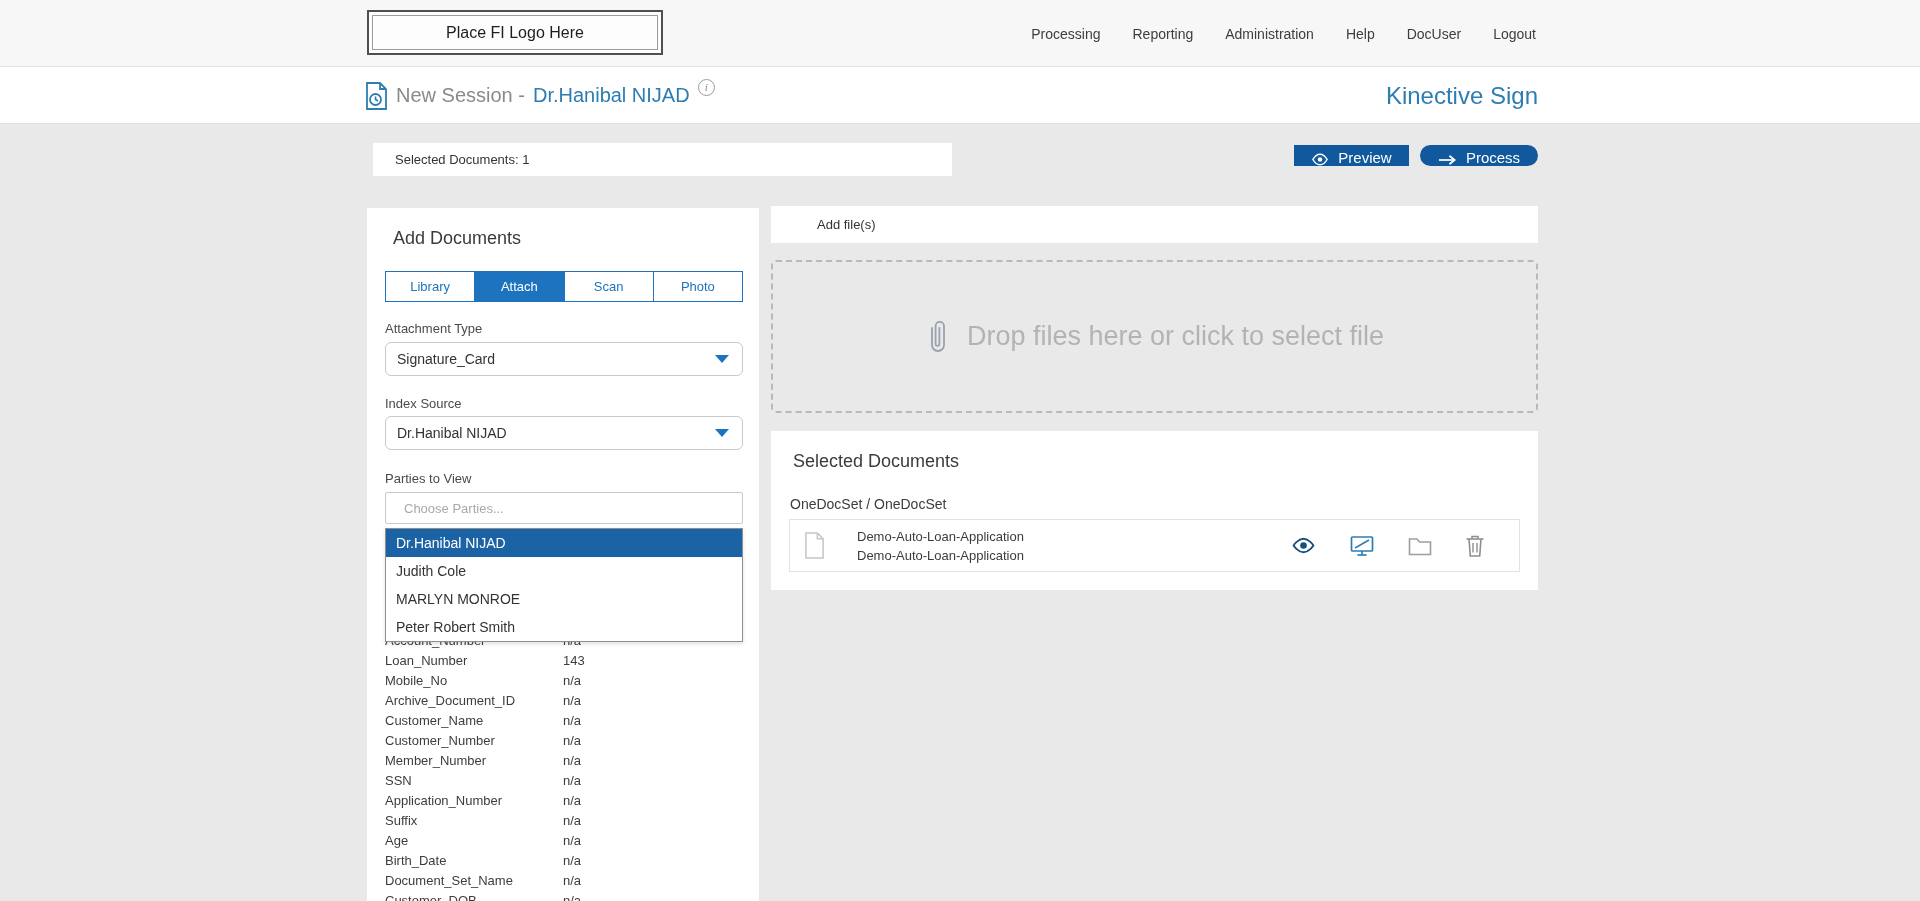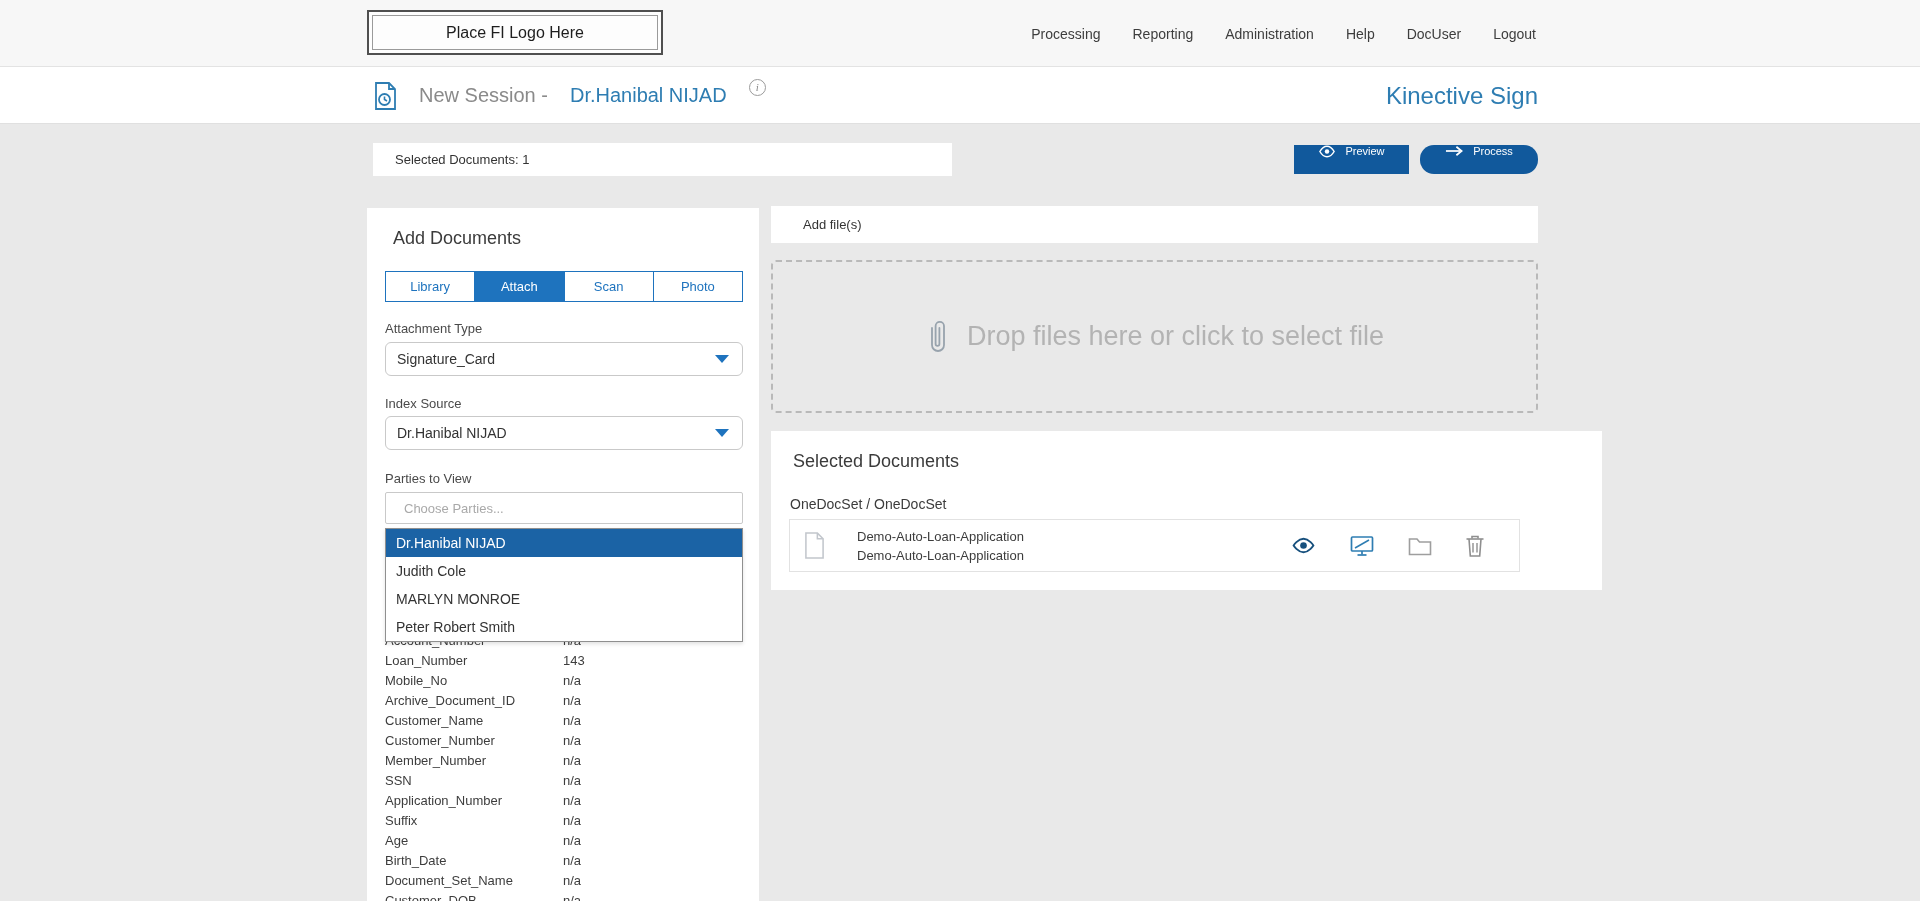--- a/index.html
+++ b/index.html
@@ -14,37 +14,37 @@
               background:#fdfdfd; border:2px solid #4f4f4f; box-shadow: inset 0 0 0 3px #fdfdfd, inset 0 0 0 4px #9a9a9a;
               display:flex; align-items:center; justify-content:center;
               font-size:16px; color:#1e1e1e; }
   .topnav { position:absolute; right:384px; top:0; height:67px;
             display:flex; align-items:center; gap:32px; }
   .topnav .nav-item { font-size:14px; color:#3d3d3d; cursor:pointer; white-space:nowrap; }
 
   
   .session-header { position:absolute; left:0; top:67px; width:100%; height:57px;
                     background:#ffffff; border-bottom:1px solid #e0e0e0; }
-  .session-left { position:absolute; left:373px; top:0; height:57px;
-                  display:flex; align-items:center; gap:22px;justify-content:center; }
+  .session-left { position:absolute; left:364px; top:0; height:57px;
+                  display:flex; align-items:center; gap:8px;justify-content:center; }
   .session-label { font-size:20px; color:#8a8a8a; }
   .session-name  { font-size:20px; color:#2e7db2; }
   .info-badge { width:17px; height:17px; border:1px solid #9b9b9b; border-radius:50%;
                 color:#8a8a8a; font-size:11px; line-height:15px; text-align:center;
                 font-style:italic; font-family:"Liberation Serif", serif;
                 margin-top:-16px; cursor:pointer; }
   .app-name { position:absolute; right:382px; top:0; height:57px; display:flex;
               align-items:center; font-size:24px; color:#2e7db2; }
 
   
   .selected-bar { position:absolute; left:373px; top:143px; width:579px; height:33px;
                   background:#ffffff; font-size:13px; color:#333;
                   display:flex; align-items:center; padding-left:22px; }
-  .btn { position:absolute; top:145px; height:29px; background:#11599c; color:#fff;
-         font-size:11px; display:flex; align-items:flex-start; justify-content:center;
+  .btn { position:absolute; top:145px; height:21px; background:#11599c; color:#fff;
+         font-size:15px; display:flex; align-items:flex-end; justify-content:center;
          gap:9px; border:none; cursor:pointer; font-family:inherit; }
   .btn-preview { left:1294px; width:115px; }
   .btn-process { left:1420px; width:118px;border-radius:14px; }
 
   
   .left-panel { position:absolute; left:367px; top:208px; width:392px; height:693px;
                 background:#ffffff; overflow:hidden; }
   .panel-title { position:absolute; left:26px; top:20px; font-size:18px; color:#3b3b3b; }
   .tabs { position:absolute; left:18px; top:63px; width:358px; height:31px;
           display:flex; border:1px solid #1e73be; background:#fff; }
@@ -71,27 +71,27 @@
   .party-option { height:28px; display:flex; align-items:center; padding-left:10px;
                   font-size:14px; color:#333; cursor:pointer; }
   .party-option.selected { background:#1b63a5; color:#fff; }
   .index-table { position:absolute; left:18px; top:422px; width:358px; }
   .index-row { height:20px; display:flex; align-items:center; font-size:13px; color:#3d3d3d; }
   .index-name { width:178px; }
   .index-value { flex:1; }
 
   
   .addfiles-bar { position:absolute; left:771px; top:206px; width:767px; height:37px;
-                  background:#ffffff; display:flex; align-items:center; padding-left:32px;
+                  background:#ffffff; display:flex; align-items:center; padding-left:46px;
                   font-size:13px; color:#333; }
   .dropzone { position:absolute; left:771px; top:260px; width:767px; height:153px;
               border:2px dashed #b9b9b9; border-radius:5px; display:flex;
               align-items:center; justify-content:center; gap:16px; cursor:pointer; }
   .dropzone-text { font-size:27px; color:#b3b3b3; }
-  .seldocs { position:absolute; left:771px; top:431px; width:831px; height:159px;
+  .seldocs { position:absolute; left:771px; top:431px; width:767px; height:159px;
              background:#ffffff; }
   .seldocs-title { position:absolute; left:22px; top:20px; font-size:18px; color:#3b3b3b; }
   .docset-label { position:absolute; left:19px; top:65px; font-size:14px; color:#3c3c3c; }
   .doc-row { position:absolute; left:18px; top:88px; width:731px; height:53px;
              border:1px solid #e2e2e2; background:#fff; display:flex; align-items:center; }
   .doc-file-icon { margin-left:14px; display:flex; }
   .doc-lines { margin-left:32px; display:flex; flex-direction:column; gap:4px; }
   .doc-line { font-size:13px; color:#3c3c3c; line-height:15px; }
   .doc-actions { margin-left:auto; display:flex; align-items:center; gap:33px;
                  padding-right:34px; }

